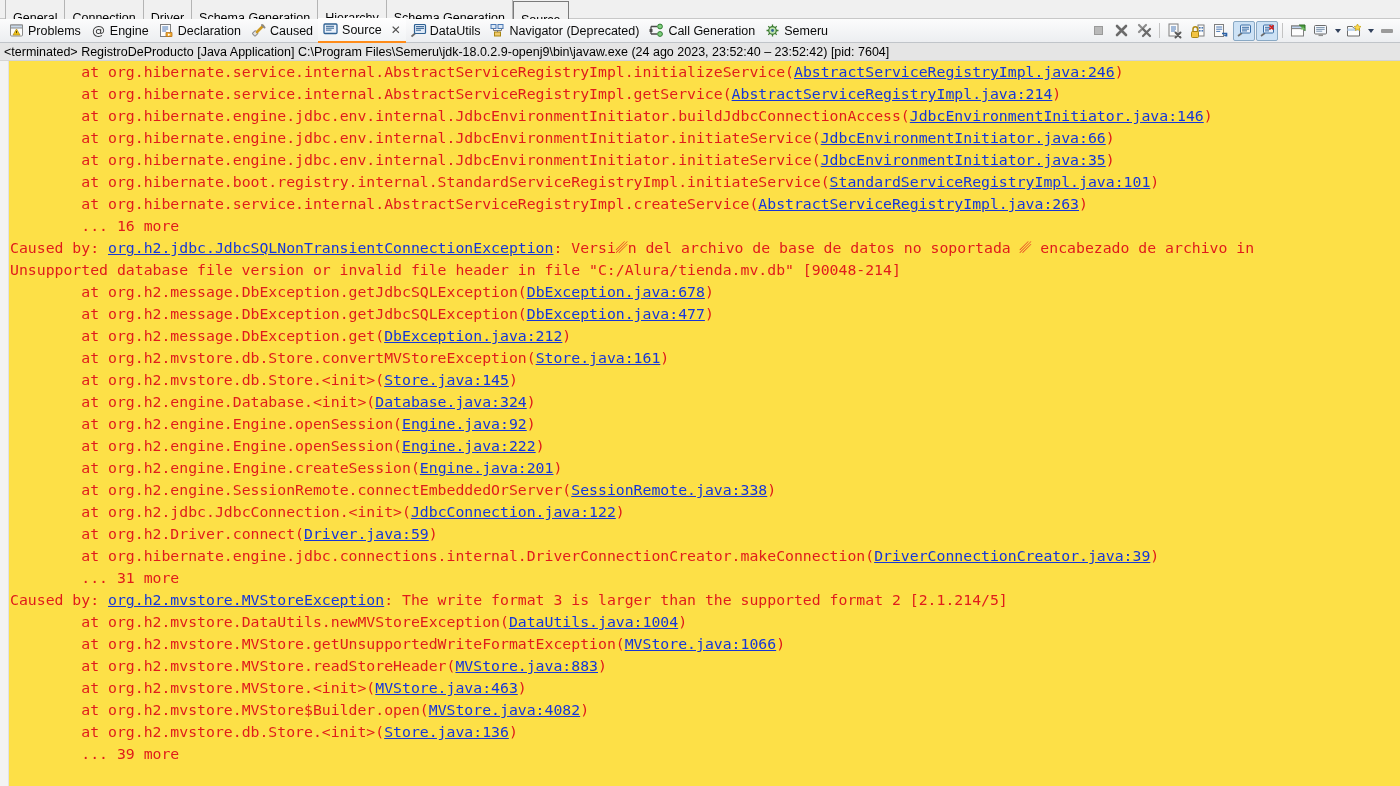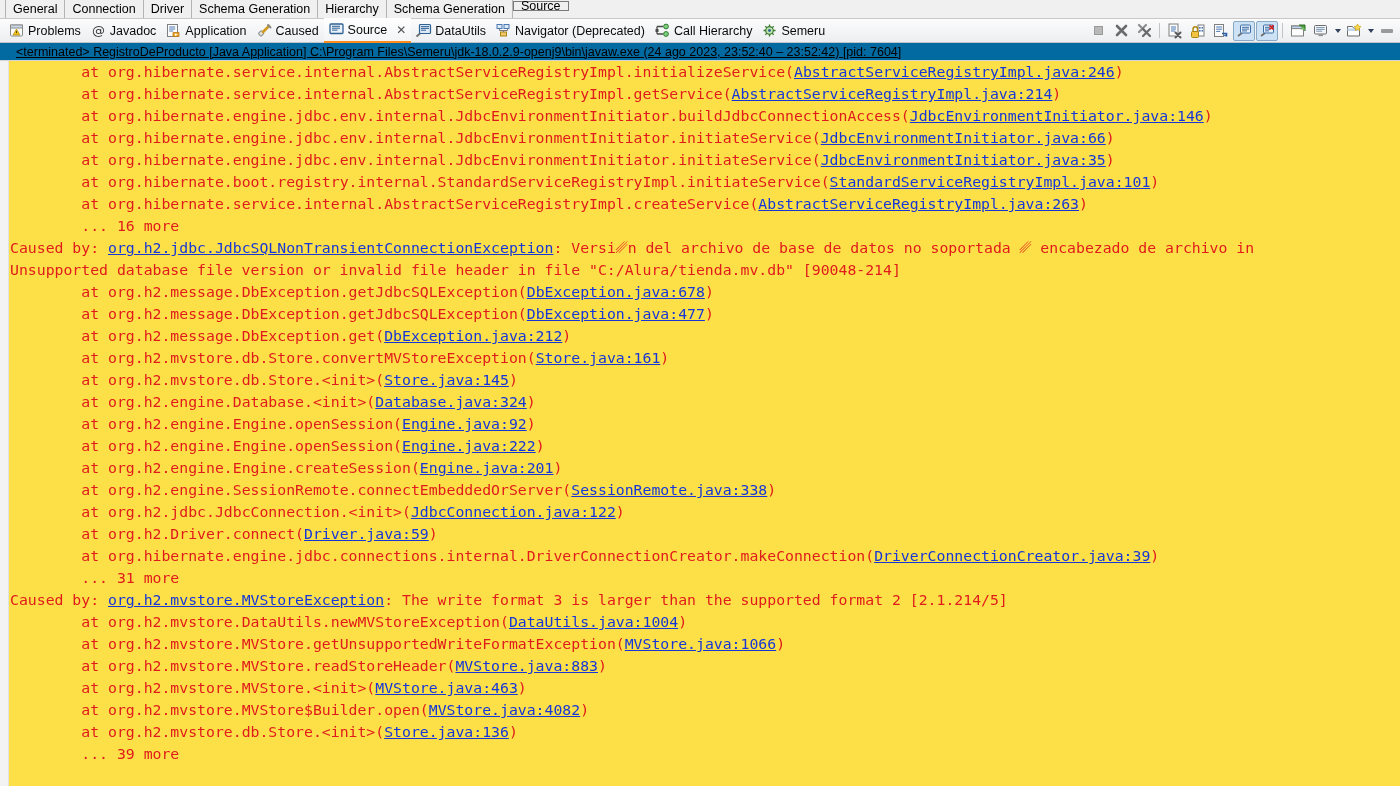--- a/index.html
+++ b/index.html
@@ -21,23 +21,23 @@
     background: #f0f0f0;
     border-bottom: 1px solid #c8c8c8;
     display: flex;
     align-items: stretch;
     padding-left: 5px;
     box-sizing: border-box;
   }
   .prop-tab {
     font-size: 12.5px;
     color: #000;
-    padding: 4px 7px;
-    display: flex;
-    align-items: center;
+    padding: 12px 7px;
+    display: flex;
+    align-items: flex-start;
     border-right: 1px solid #b4b4b4;
     white-space: nowrap;
     line-height: 1;
     background: #f0f0f0;
   }
   .prop-tab:first-child { border-left: 1px solid #b4b4b4; }
   .prop-tab.selected {
     border: 1px solid #7a7a7a;
     border-bottom: 1px solid #7a7a7a;
     background: #f0f0f0;
@@ -111,30 +111,29 @@
   .tcaret::after {
     content: "";
     border-left: 3.5px solid transparent;
     border-right: 3.5px solid transparent;
     border-top: 4px solid #31415c;
   }
 
   
   .termline {
     height: 17px;
-    background: #0369a1;
+    background: #e5e5e5;
     border-bottom: 1px solid #d4d4d4;
     font-size: 12.5px;
     color: #000;
     display: flex;
     align-items: center;
-    padding-left: 16px;
+    padding-left: 4px;
     white-space: nowrap;
     overflow: hidden;
-    text-decoration: underline;
   }
 
   
   .console {
     position: relative;
     height: 726px;
     background: #fde047;
     display: flex;
     overflow: hidden;
   }
@@ -211,32 +210,32 @@
           </svg>
         </span>
         <span>Problems</span>
       </div>
       <div class="viewtab">
         <span class="ico">
           <svg width="15" height="15" viewBox="0 0 15 15">
             <text x="7.5" y="12" font-size="13" fill="#3a3a3a" text-anchor="middle" font-family="DejaVu Sans">@</text>
           </svg>
         </span>
-        <span>Javadoc</span>
+        <span>Engine</span>
       </div>
       <div class="viewtab">
         <span class="ico">
           <svg width="15" height="15" viewBox="0 0 15 15">
             <rect x="1.5" y="1.5" width="10" height="12" fill="#fdfdfd" stroke="#7f7f7f"></rect>
             <path d="M3.2 4h6M3.2 6h6M3.2 8h4" stroke="#4a78b5" stroke-width="1"></path>
             <path d="M7 9.5 h6 v4 h-6 z" fill="#f0a830" stroke="#b9761a" stroke-width=".8"></path>
             <path d="M9 10.5 l2.5 1.2 -2.5 1.2 z" fill="#fff"></path>
           </svg>
         </span>
-        <span>Application</span>
+        <span>Declaration</span>
       </div>
       <div class="viewtab">
         <span class="ico">
           <svg width="15" height="15" viewBox="0 0 15 15">
             <rect x="2" y="8.5" width="4.5" height="4" rx="1" transform="rotate(-45 4 10.5)" fill="#e3e3e3" stroke="#8a8a8a"></rect>
             <path d="M6 9 L12 3" stroke="#d09a20" stroke-width="2.6" stroke-linecap="round"></path>
             <path d="M11 2 L13.5 4.5" stroke="#8a8a8a" stroke-width="2" stroke-linecap="round"></path>
           </svg>
         </span>
         <span>Caused</span>
@@ -275,21 +274,21 @@
       </div>
       <div class="viewtab">
         <span class="ico">
           <svg width="15" height="15" viewBox="0 0 15 15">
             <circle cx="11" cy="3.5" r="2.4" fill="#7fd07f" stroke="#2f7a2f"></circle>
             <circle cx="11" cy="11" r="2.4" fill="#7fd07f" stroke="#2f7a2f"></circle>
             <path d="M2 3.5 h6 M2 11 h6 M2 3.5 v7.5" stroke="#4a4a4a" stroke-width="1.3"></path>
             <rect x="0.5" y="6" width="3" height="3" fill="#4a4a4a"></rect>
           </svg>
         </span>
-        <span>Call Hierarchy</span>
+        <span>Call Generation</span>
       </div>
       <div class="viewtab">
         <span class="ico">
           <svg width="15" height="15" viewBox="0 0 15 15">
             <circle cx="7.5" cy="7.5" r="3.8" fill="#bfe3b0" stroke="#3a7a2f" stroke-width="1.2"></circle>
             <path d="M7.5 1.5 v2.3 M7.5 11.2 v2.3 M1.5 7.5 h2.3 M11.2 7.5 h2.3 M3.3 3.3 l1.6 1.6 M10.1 10.1 l1.6 1.6 M11.7 3.3 l-1.6 1.6 M4.9 10.1 l-1.6 1.6" stroke="#3a7a2f" stroke-width="1.3"></path>
             <circle cx="7.5" cy="7.5" r="1.4" fill="#2f6193"></circle>
           </svg>
         </span>
         <span>Semeru</span>

